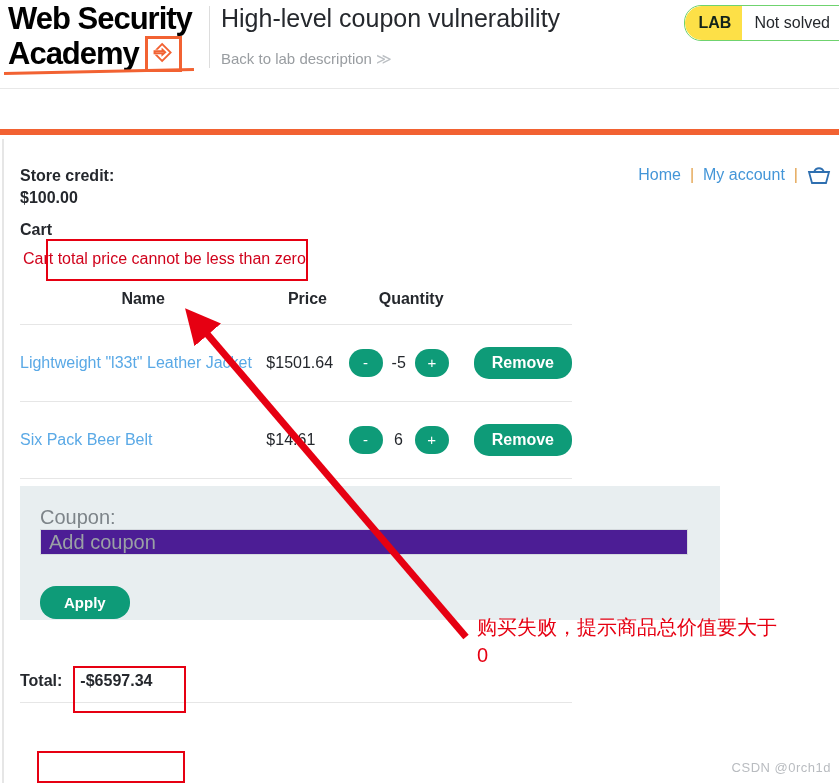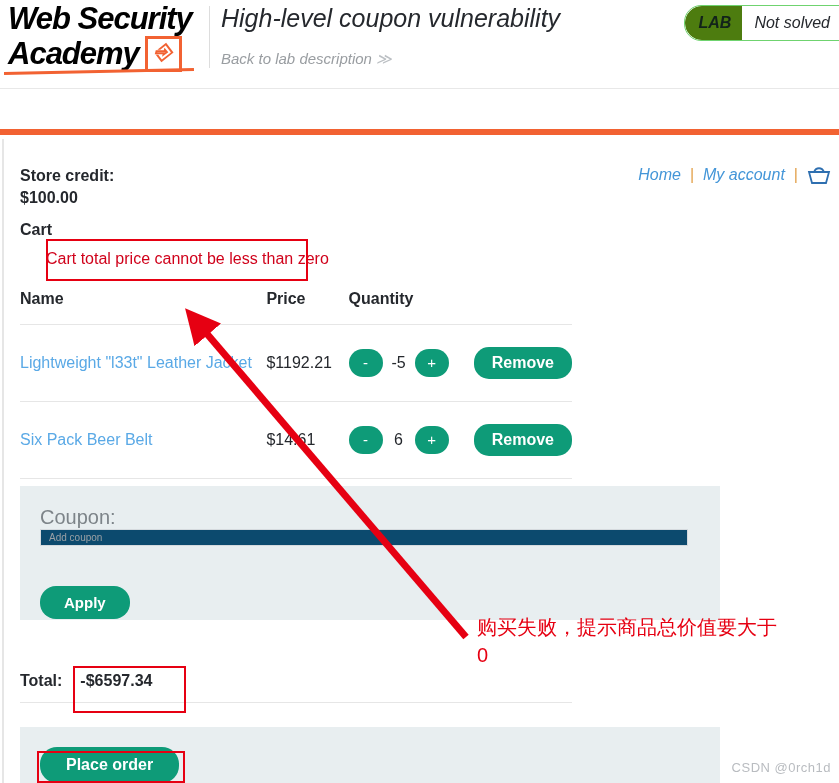--- a/index.html
+++ b/index.html
@@ -15,21 +15,20 @@
     color: #25282d;
     position: relative;
   }
 
   
   .lab-header {
     position: relative;
     height: 88px;
     background: #ffffff;
     border-bottom: 1px solid #e8e8e8;
-    font-style: italic;
   }
   .logo-block {
     position: absolute;
     left: 8px;
     top: 2px;
     width: 198px;
   }
   .logo-line {
     font-family: "Liberation Sans", sans-serif;
     font-weight: bold;
@@ -107,21 +106,21 @@
     top: 5px;
     display: flex;
     align-items: stretch;
     height: 34px;
     border: 1px solid #6fd36f;
     border-radius: 17px 0 0 17px;
     background: #ffffff;
     overflow: hidden;
   }
   .lab-status-tag {
-    background: #4d7c0f;
+    background: #fde047;
     color: #12231a;
     font-weight: bold;
     font-size: 16px;
     display: flex;
     align-items: center;
     padding: 0 11px 0 14px;
     border-radius: 17px 0 0 17px;
   }
   .lab-status-text {
     display: flex;
@@ -164,21 +163,20 @@
     top: 26px;
     display: flex;
     align-items: center;
     gap: 9px;
     font-size: 16px;
   }
   .shop-nav a {
     color: #4496d8;
     text-decoration: none;
     white-space: nowrap;
-    font-style: italic;
   }
   .shop-nav .sep {
     color: #e3a14b;
     font-size: 16px;
   }
   .basket-icon {
     display: inline-block;
     width: 24px;
     height: 20px;
     position: relative;
@@ -201,33 +199,32 @@
     font-size: 16px;
     color: #25282d;
   }
   .cart-error {
     position: absolute;
     left: 19px;
     top: 111px;
     font-size: 16px;
     color: #d0021b;
     white-space: nowrap;
-    margin-left: 23px;
   }
 
   
   .cart-table {
     position: absolute;
     left: 16px;
     top: 151px;
     width: 552px;
     border-collapse: collapse;
   }
   .cart-table th {
-    text-align: left;
+    text-align: center;
     font-size: 16px;
     font-weight: bold;
     color: #25282d;
     padding: 0 0 16px 0;
     border-bottom: 1px solid #e6e6e6;
   }
   .cart-table td {
     font-size: 16px;
     padding: 22px 0 22px 0;
     border-bottom: 1px solid #e6e6e6;
@@ -295,24 +292,24 @@
     left: 20px;
     top: 20px;
     font-size: 20px;
     color: #7d8489;
   }
   .coupon-input {
     position: absolute;
     left: 20px;
     top: 43px;
     width: 648px;
-    height: 17px;
+    height: 26px;
     border: 1px solid #d5dade;
-    background: #0c4a6e;
-    font-size: 10px;
+    background: #4c1d95;
+    font-size: 20px;
     color: #9aa0a5;
     padding: 2px 8px;
     font-family: "Liberation Sans", sans-serif;
     box-sizing: border-box;
   }
   .coupon-input::placeholder { color: #9aa0a5; }
   .apply-btn {
     position: absolute;
     left: 20px;
     top: 100px;
@@ -475,21 +472,21 @@
           <th class="col-price">Price</th>
           <th class="col-qty">Quantity</th>
           <th class="col-rm"></th>
         </tr>
       </thead>
       <tbody>
         <tr>
           <td>
             <a href="#" class="item-link">Lightweight "l33t" Leather Jacket</a>
           </td>
-          <td class="price-cell">$1192.21</td>
+          <td class="price-cell">$1501.64</td>
           <td>
             <div class="qty-wrap">
               <button class="qty-btn">-</button>
               <span class="qty-val">-5</span>
               <button class="qty-btn">+</button>
             </div>
           </td>
           <td>
             <button class="remove-btn">Remove</button>
           </td>
@@ -517,23 +514,20 @@
       <div class="coupon-label">Coupon:</div>
       <input class="coupon-input" type="text" placeholder="Add coupon" style="">
       <button class="apply-btn">Apply</button>
     </div>
 
     <div class="total-row">
       <span class="total-label">Total:</span>
       <span class="total-value">-$6597.34</span>
     </div>
 
-    <div class="order-panel">
-      <button class="place-order-btn">Place order</button>
-    </div>
 
   </div>
 </div>
 
 <div class="overlay">
 
   <div class="anno-box anno-box-error"></div>
   <div class="anno-box anno-box-total"></div>
   <div class="anno-box anno-box-order"></div>
 

